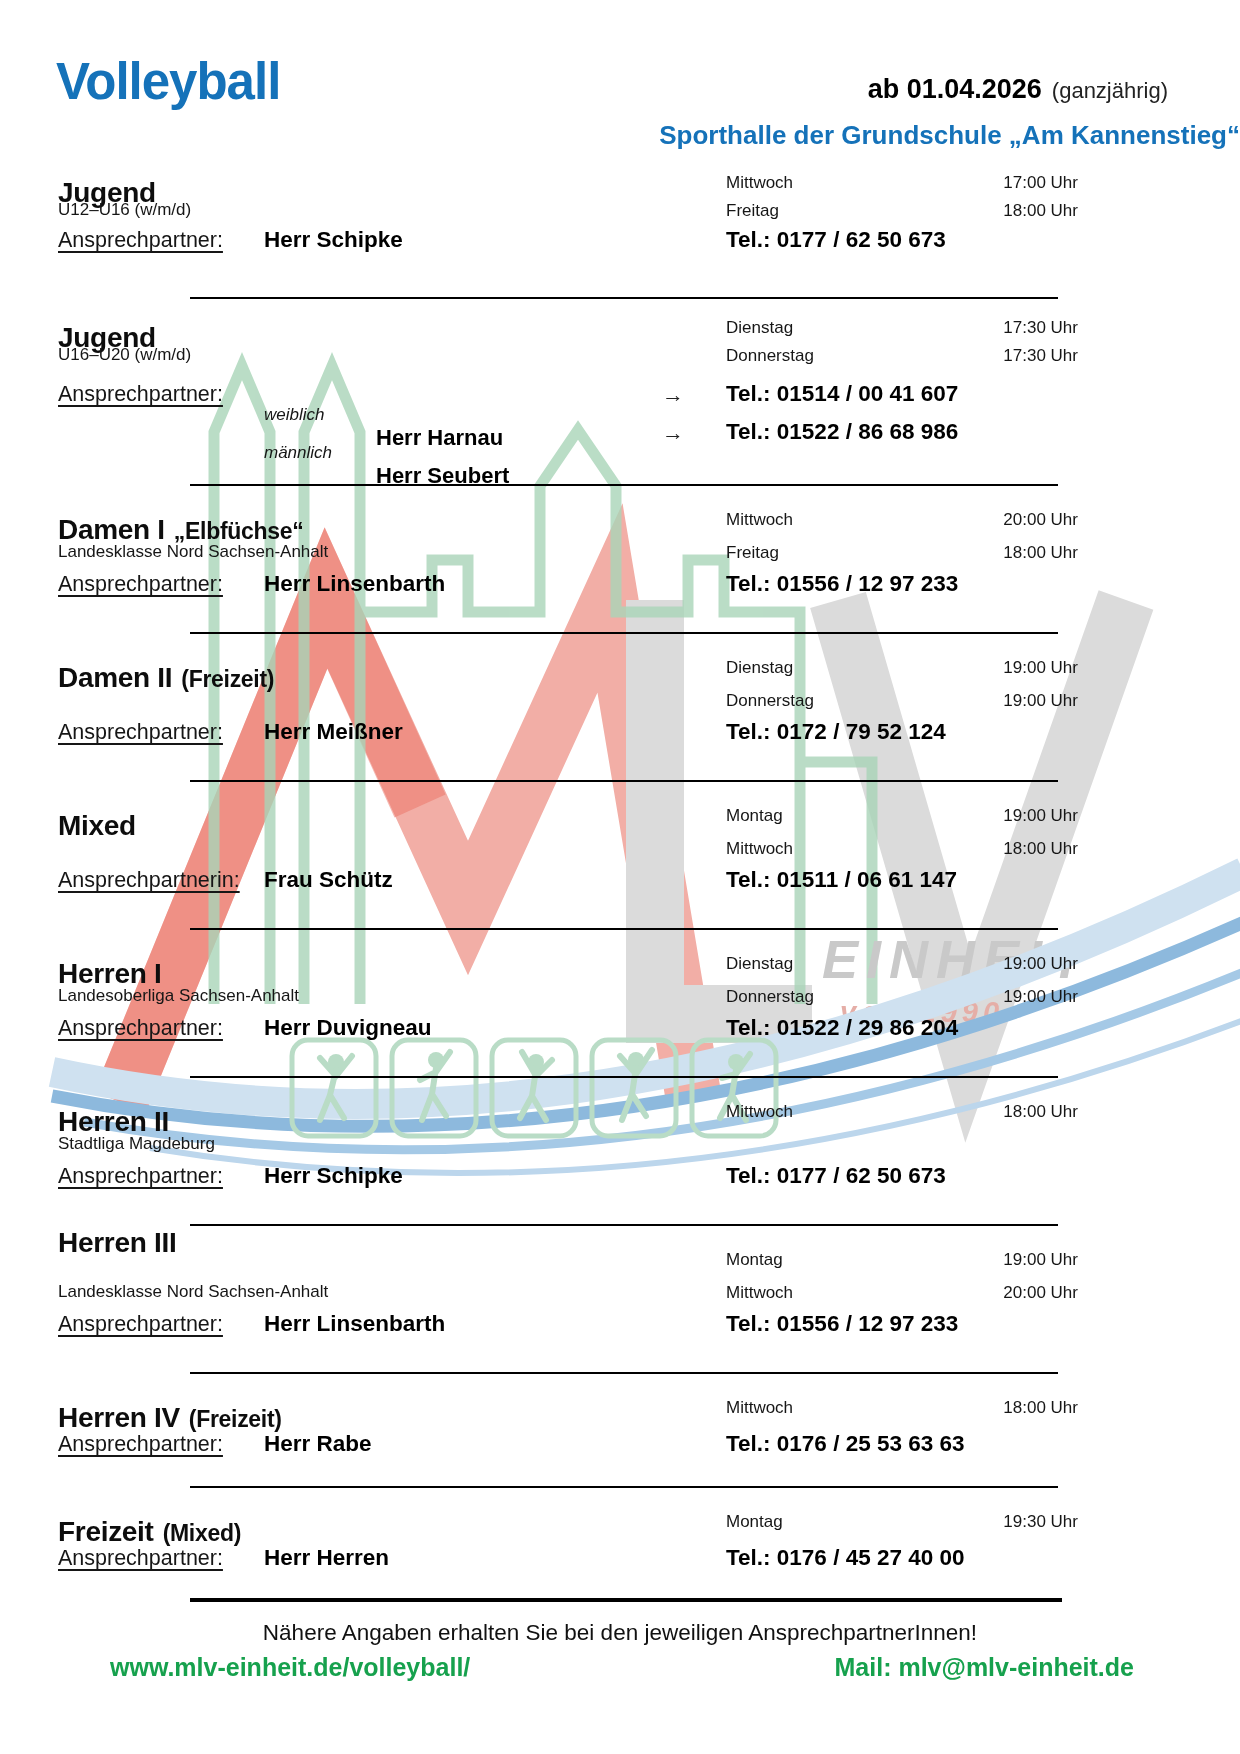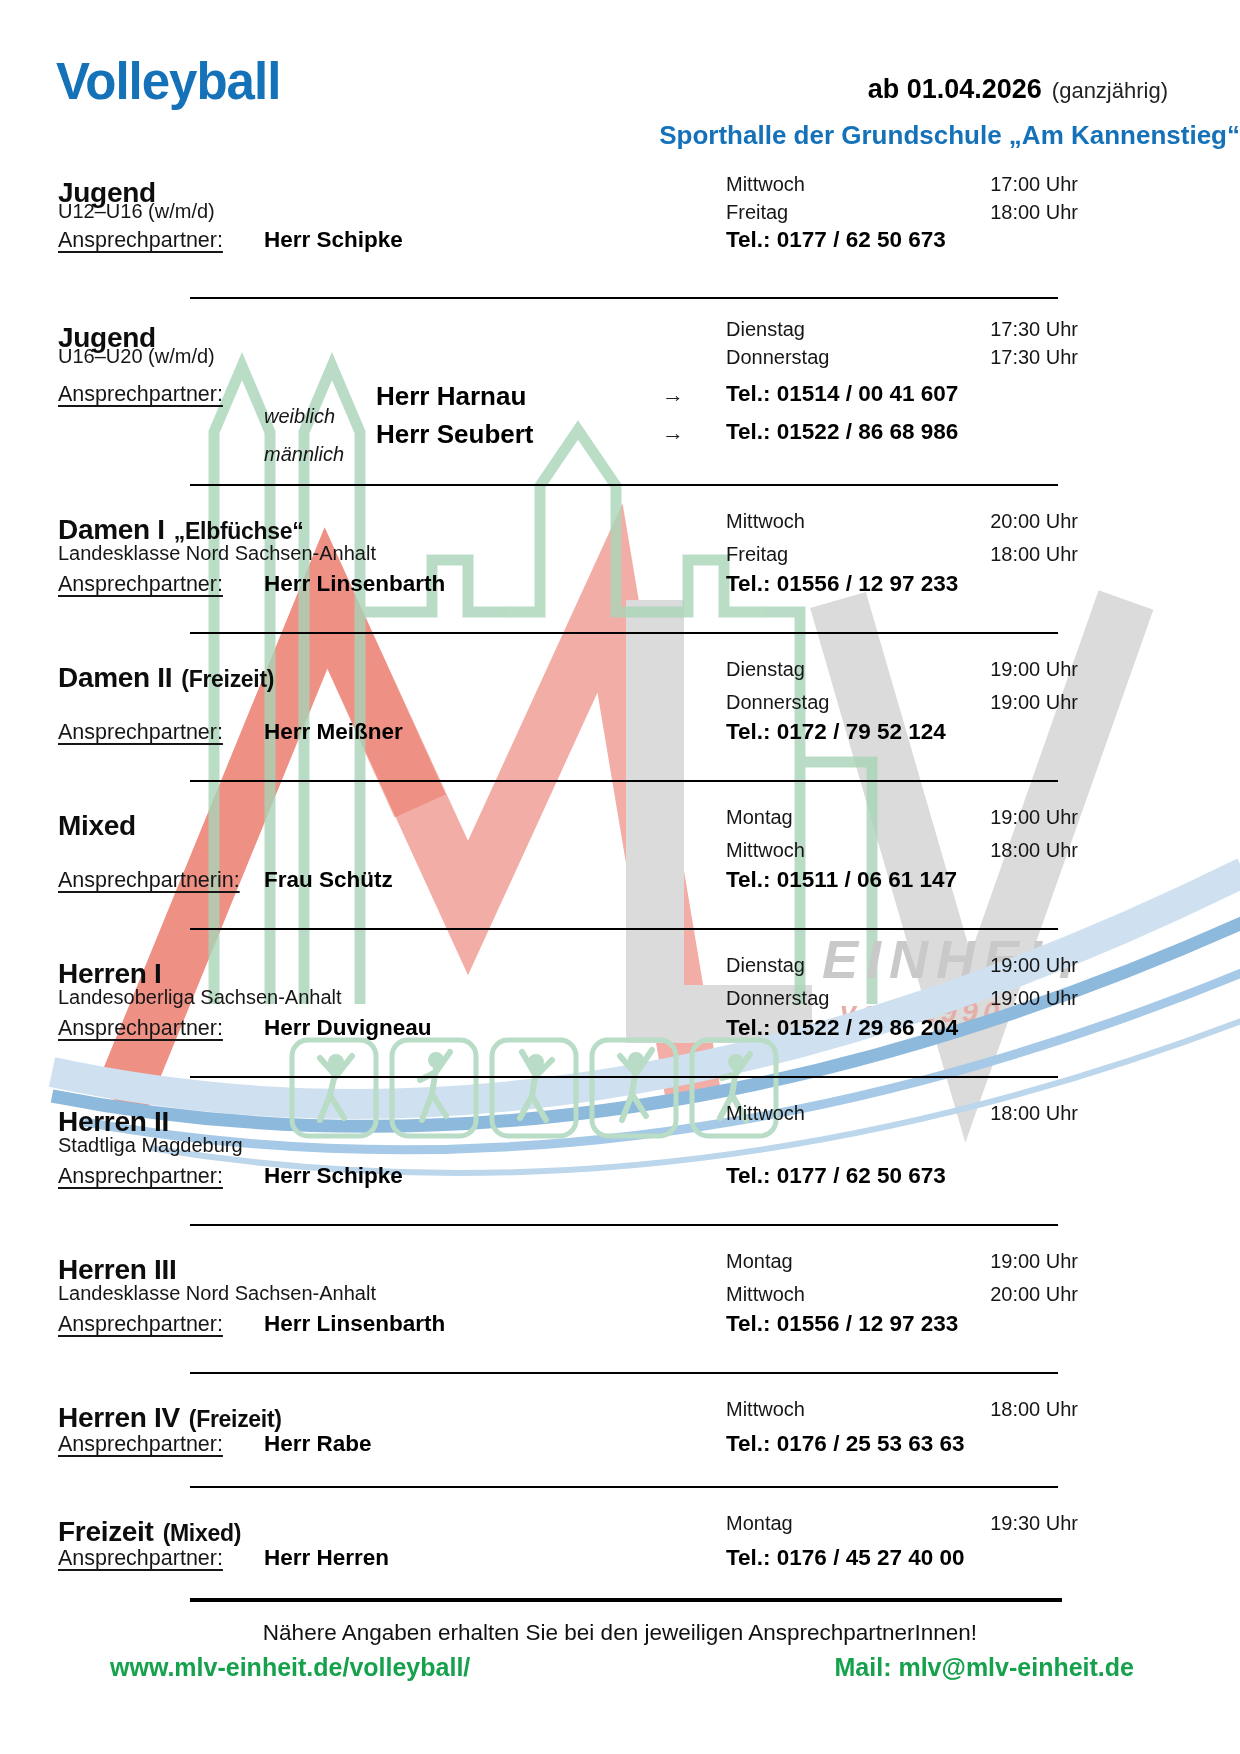--- a/index.html
+++ b/index.html
@@ -8,30 +8,30 @@
   .abs{position:absolute;line-height:1;}
   .wm{position:absolute;left:0;top:0;z-index:0;pointer-events:none;}
   .content-layer{position:absolute;inset:0;z-index:1;}
   .title{left:56px;top:56px;font-size:51px;font-weight:bold;letter-spacing:-1px;color:#1572b9;}
   .daterow{right:72px;top:76px;display:flex;align-items:baseline;}
   .date-b{font-size:27px;font-weight:bold;color:#000;}
   .date-n{font-size:22px;color:#222;margin-left:10px;}
   .subtitle{left:0;width:100%;top:122px;text-align:right;font-size:26px;font-weight:bold;color:#1572b9;}
   .h{left:58px;font-size:28px;font-weight:bold;color:#0d0d0d;letter-spacing:-0.3px;margin-top:8px;}
   .hs{font-size:23px;margin-left:9px;}
-  .b{font-size:20px;color:#161616;}
+  .b{font-size:17px;color:#161616;}
   .lg{left:58px;}
   .day{left:726px;}
   .time{right:162px;text-align:right;}
   .tel{left:726px;font-size:22.5px;font-weight:bold;color:#000;}
   .prow{left:58px;display:flex;align-items:baseline;}
   .plabel{font-size:21.5px;text-decoration:underline;text-underline-offset:4px;min-width:206px;color:#161616;}
   .pname{font-size:22.5px;font-weight:bold;color:#000;}
   .gender{left:264px;font-style:italic;margin-top:22px;}
-  .cname{left:376px;font-size:26px;font-weight:bold;color:#000;}
+  .cname{left:376px;font-size:22px;font-weight:bold;color:#000;margin-top:44px;}
   .arrow{left:662px;font-size:22px;color:#222;}
   .sep{left:190px;width:868px;height:0;border-top:2px solid #000;}
   .sep-thick{left:190px;width:872px;height:0;border-top:4px solid #000;}
   .fnote{left:0;width:100%;top:1622px;text-align:center;font-size:22.5px;color:#111;}
   .flink{font-size:25px;font-weight:bold;color:#16a14d;text-decoration:none;}
   .furl{left:110px;top:1655px;}
   .fmail{right:106px;top:1655px;}
 </style>
 </head>
 <body>
@@ -200,21 +200,21 @@
         <span class="plabel">Ansprechpartner:</span>
         <span class="pname">Herr Schipke</span>
       </div>
       <div class="abs b day" style="top:1103px">Mittwoch</div>
       <div class="abs b time" style="top:1103px">18:00 Uhr</div>
       <div class="abs tel" style="top:1165px">Tel.: 0177 / 62 50 673</div>
     </div>
     <div class="abs sep" style="top:1224px"></div>
 
     <div>
-      <div class="abs h" style="top:1248px">Herren III</div>
+      <div class="abs h" style="top:1221px">Herren III</div>
       <div class="abs b lg" style="top:1283px">Landesklasse Nord Sachsen-Anhalt</div>
       <div class="abs prow" style="top:1313px">
         <span class="plabel">Ansprechpartner:</span>
         <span class="pname">Herr Linsenbarth</span>
       </div>
       <div class="abs b day" style="top:1251px">Montag</div>
       <div class="abs b time" style="top:1251px">19:00 Uhr</div>
       <div class="abs b day" style="top:1284px">Mittwoch</div>
       <div class="abs b time" style="top:1284px">20:00 Uhr</div>
       <div class="abs tel" style="top:1313px">Tel.: 01556 / 12 97 233</div>

